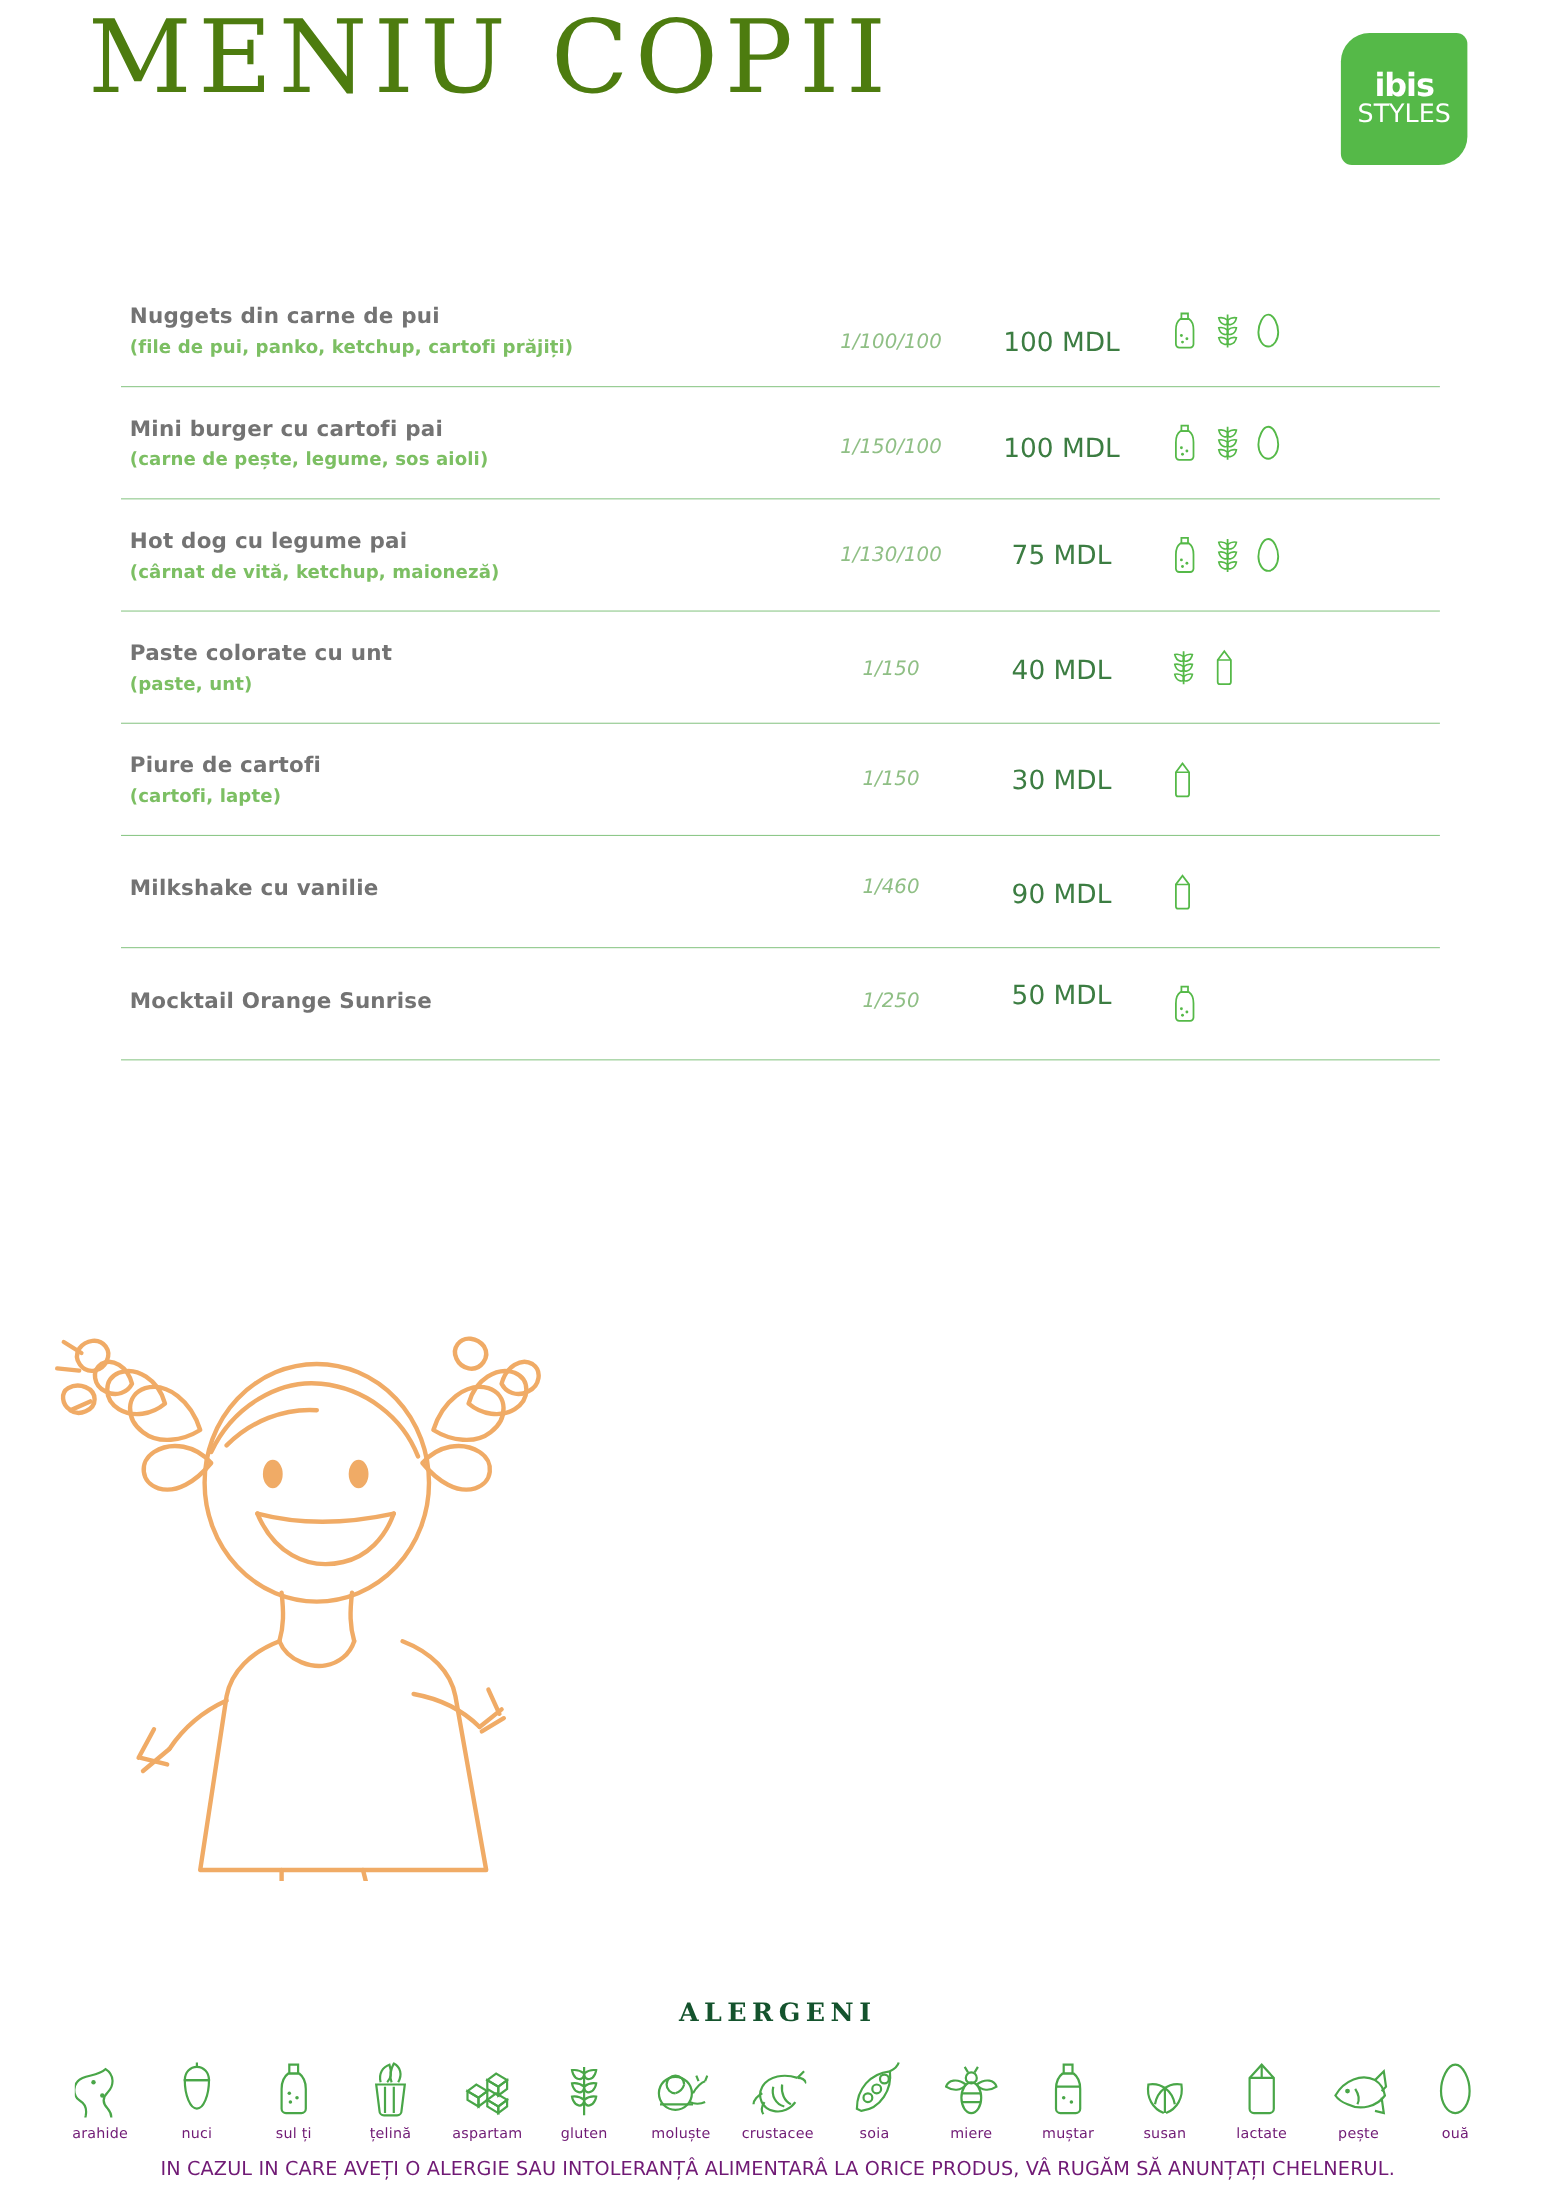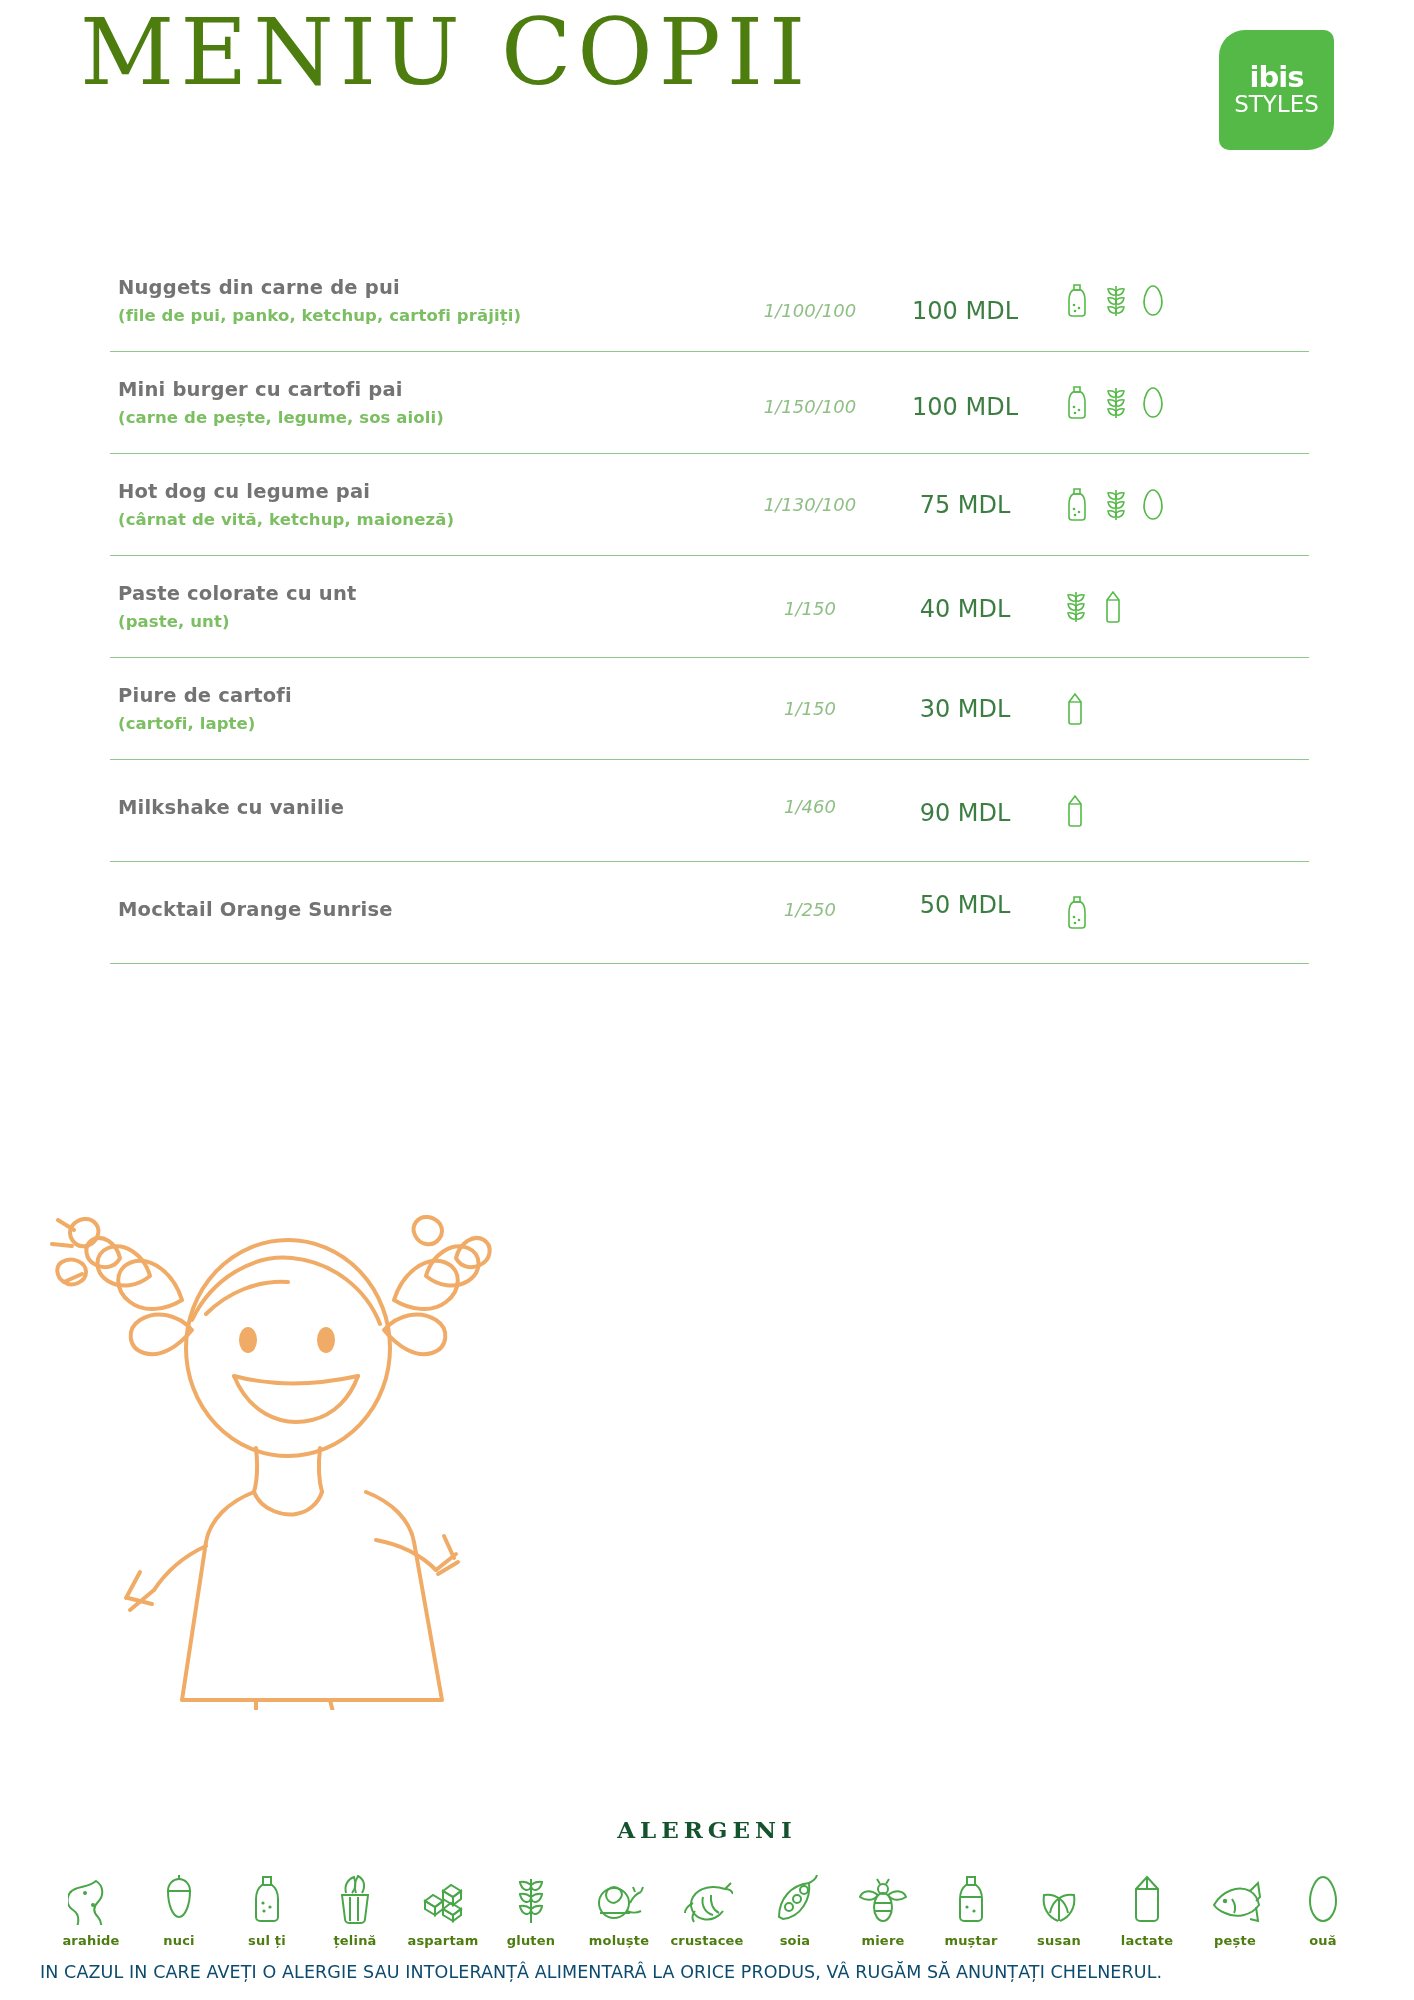--- a/index.html
+++ b/index.html
@@ -150,29 +150,30 @@
   .allergen {
     width: 86px;
     display: flex;
     flex-direction: column;
     align-items: center;
   }
   .allergen .ic { height: 60px; display: flex; align-items: flex-end; justify-content: center; }
   .allergen .lb {
     margin-top: 8px;
     font-size: 13px;
-    font-weight: bold;
-    color: #4d7c0f;
+    font-weight: normal;
+    color: #701a75;
     letter-spacing: 0.2px;
     white-space: nowrap;
   }
   .disclaimer {
     margin-top: 14px;
+    text-align: center;
     font-size: 17.5px;
-    color: #0c4a6e;
+    color: #701a75;
     letter-spacing: 0.1px;
     padding: 0 40px;
   }
 </style>
 </head>
 <body>
 
 <div class="header">
   <div class="menu-title">MENIU COPII</div>
   <div class="brand-logo">

